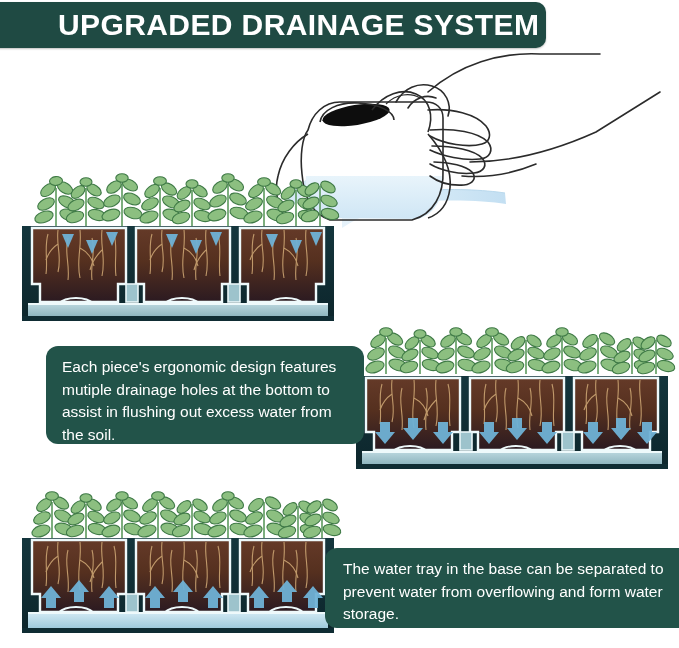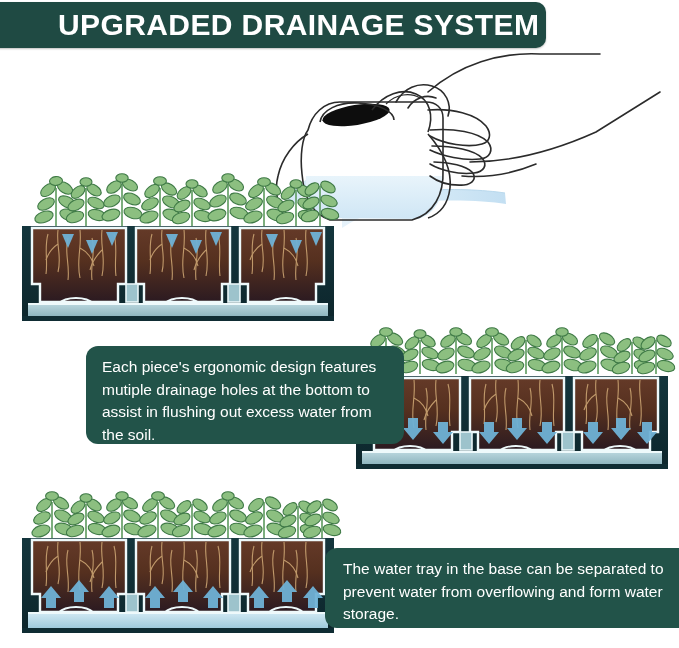--- a/index.html
+++ b/index.html
@@ -36,21 +36,20 @@
     background:#225349;
     color:#ffffff;
     font-size:15.5px;
     line-height:22.5px;
     box-sizing:border-box;
   }
   #caption-1{
     left:46px;top:346px;width:318px;height:98px;
     border-radius:12px 12px 12px 12px;
     padding:10px 14px 8px 16px;
-    margin-left:40px;
   }
   #caption-2{
     left:325px;top:548px;width:354px;height:80px;
     border-radius:12px 0 0 12px;
     padding:10px 4px 8px 18px;
   }
 
   
   .planter{position:absolute;}
   svg{display:block;overflow:visible;}

